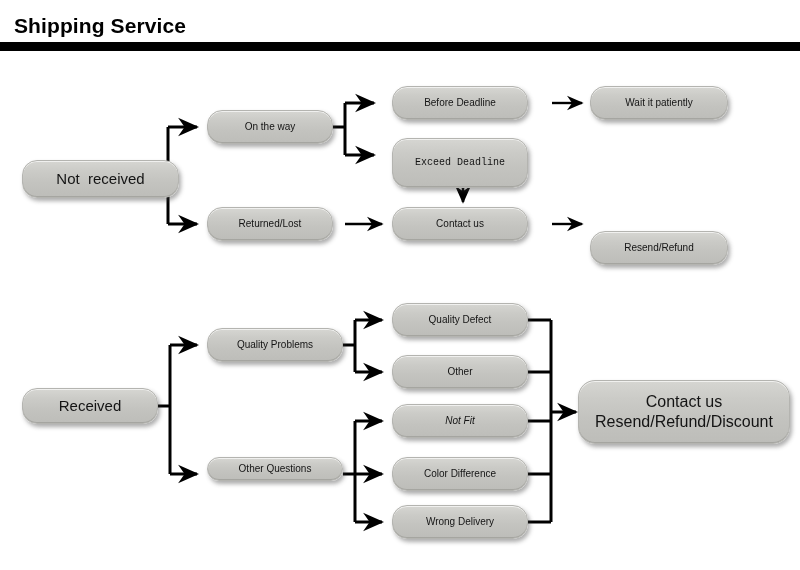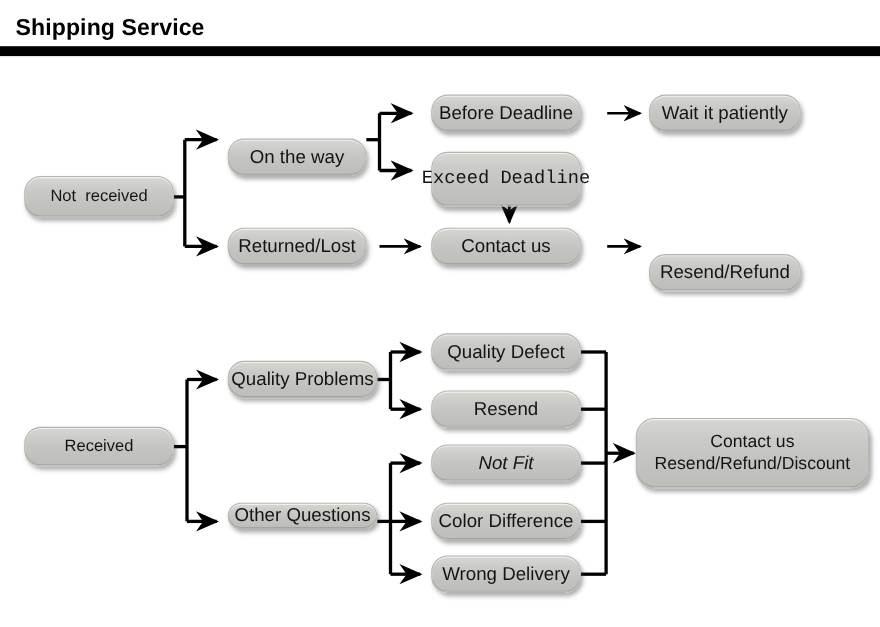--- a/index.html
+++ b/index.html
@@ -65,21 +65,21 @@
         #bdbdb9 100%);
     border: 1px solid #b4b4b0;
     box-shadow:
       inset 0 1px 0 rgba(255,255,255,0.65),
       inset 0 -1px 0 rgba(120,120,116,0.35),
       2px 3px 4px rgba(60,60,60,0.42);
     display: flex;
     align-items: center;
     justify-content: center;
     text-align: center;
-    font-size: 17px;
+    font-size: 10px;
     line-height: 1.12;
     color: #141414;
     white-space: pre;
     padding: 0 6px;
     z-index: 2;
   }
   .node.multiline {
     white-space: pre-line;
     font-size: 16px;
     line-height: 1.25;
@@ -166,23 +166,23 @@
         <path d="M 528 372 L 551 372"></path>
         <path d="M 528 421 L 551 421"></path>
         <path d="M 528 474 L 551 474"></path>
         <path d="M 528 522 L 551 522"></path>
         <path d="M 551 320 L 551 522"></path>
         <path d="M 551 412 L 576 412" marker-end="url(#arrowhead)"></path>
       </g>
     </g>
   </svg>
 
-  <div class="node root" style="left:22px; top:160px; width:136px; height:38px;">Not  received</div>
-
-  <div class="node" style="left:207px; top:110px; width:126px; height:34px;margin-top:16px;">On the way</div>
+  <div class="node root" style="left:22px; top:160px; width:157px; height:38px;">Not  received</div>
+
+  <div class="node" style="left:207px; top:110px; width:126px; height:34px;">On the way</div>
 
   <div class="node" style="left:207px; top:207px; width:126px; height:34px;">Returned/Lost</div>
 
   <div class="node" style="left:392px; top:86px; width:136px; height:34px;">Before Deadline</div>
 
   <div class="node" style="left:392px; top:138px; width:136px; height:50px;font-family:Liberation Mono, monospace;">Exceed Deadline</div>
 
   <div class="node" style="left:590px; top:86px; width:138px; height:34px;">Wait it patiently</div>
 
   <div class="node" style="left:392px; top:207px; width:136px; height:34px;">Contact us</div>
@@ -190,21 +190,21 @@
   <div class="node" style="left:590px; top:207px; width:138px; height:34px;margin-top:24px;">Resend/Refund</div>
 
   <div class="node root" style="left:22px; top:388px; width:136px; height:36px;">Received</div>
 
   <div class="node" style="left:207px; top:328px; width:136px; height:34px;">Quality Problems</div>
 
   <div class="node" style="left:207px; top:457px; width:136px; height:24px;">Other Questions</div>
 
   <div class="node" style="left:392px; top:303px; width:136px; height:34px;">Quality Defect</div>
 
-  <div class="node" style="left:392px; top:355px; width:136px; height:34px;">Resend</div>
+  <div class="node" style="left:392px; top:355px; width:136px; height:34px;">Other</div>
 
   <div class="node" style="left:392px; top:404px; width:136px; height:34px;font-style:italic;">Not Fit</div>
 
   <div class="node" style="left:392px; top:505px; width:136px; height:34px;">Wrong Delivery</div>
 
   <div class="node" style="left:392px; top:457px; width:136px; height:34px;">Color Difference</div>
 
   <div class="node multiline" style="left:578px; top:380px; width:212px; height:64px;">Contact us
 Resend/Refund/Discount</div>
 

